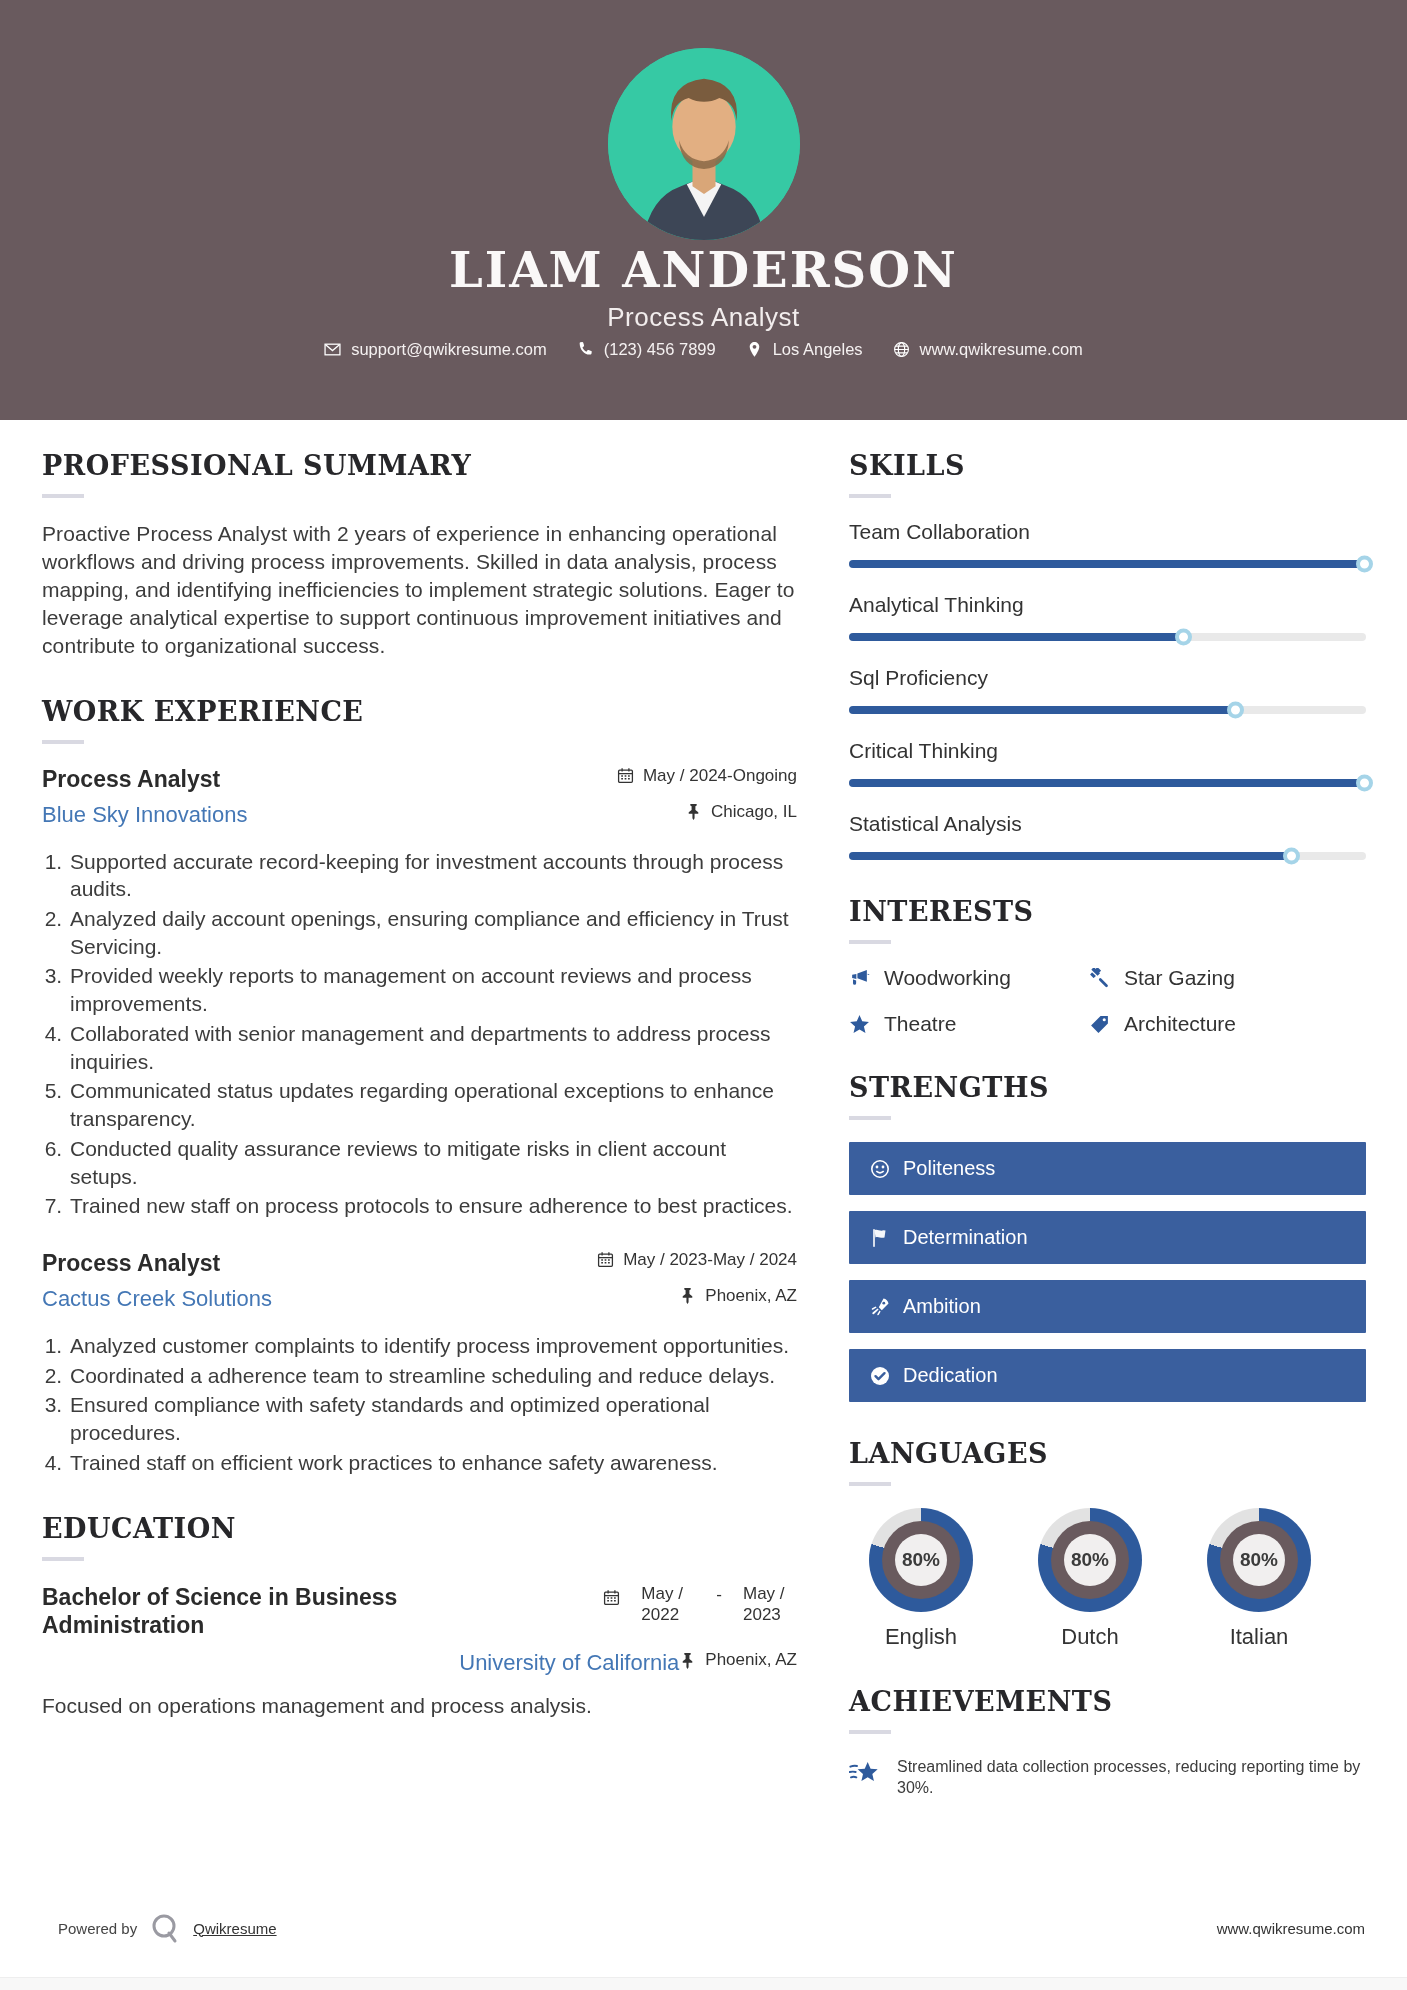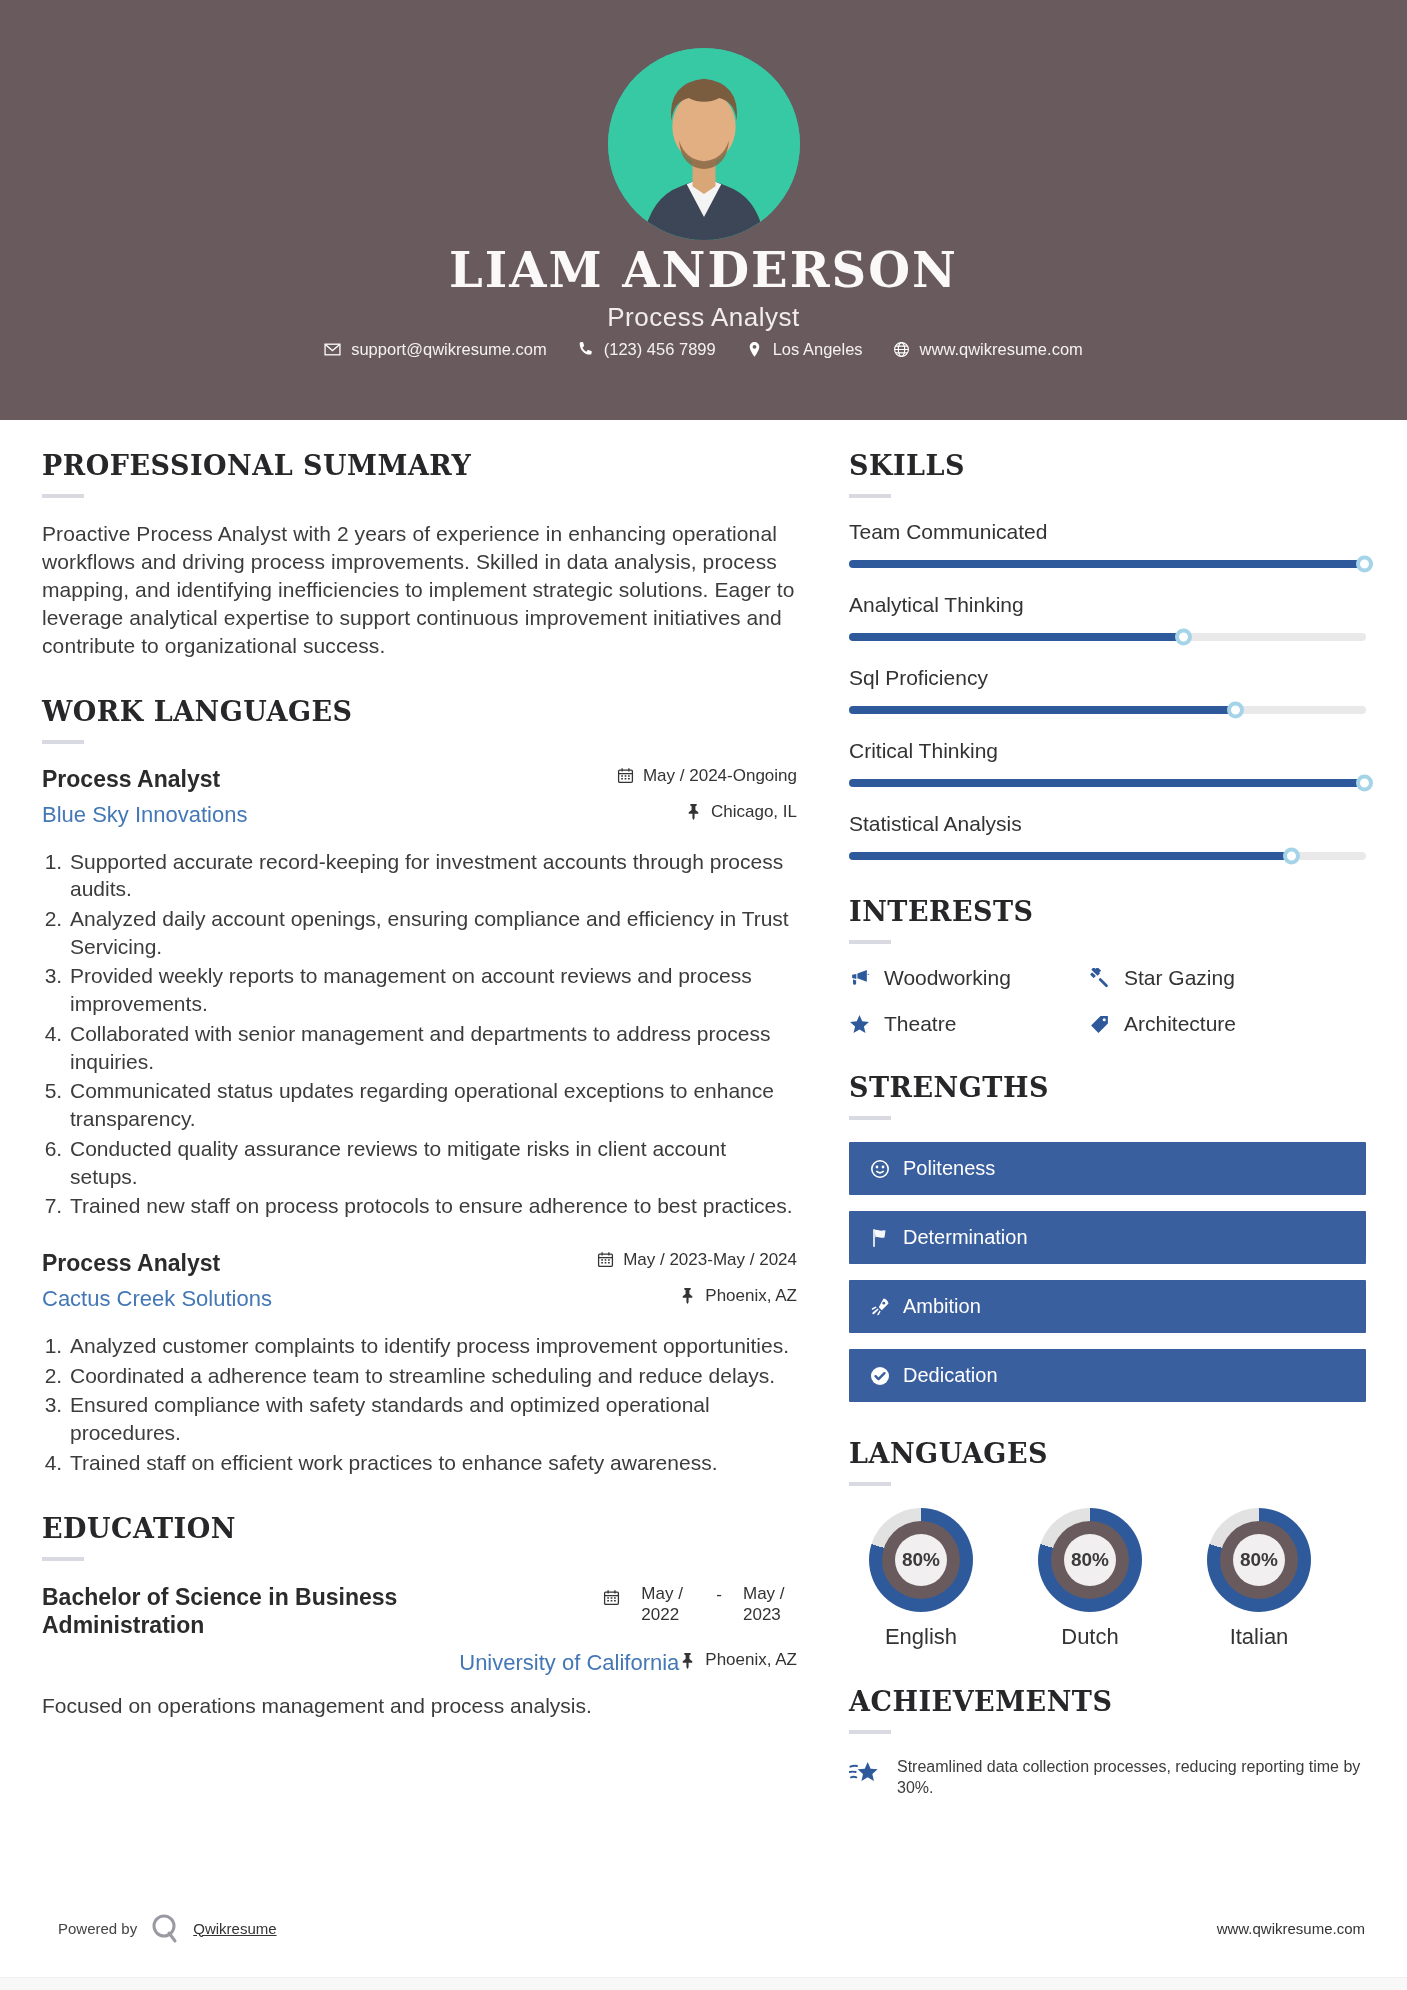--- a/index.html
+++ b/index.html
@@ -206,21 +206,21 @@
 
     <div class="col-left">
 
       <div class="section">
         <h2 class="section-heading">PROFESSIONAL SUMMARY</h2>
         <div class="rule"></div>
         <p class="summary-text">Proactive Process Analyst with 2 years of experience in enhancing operational workflows and driving process improvements. Skilled in data analysis, process mapping, and identifying inefficiencies to implement strategic solutions. Eager to leverage analytical expertise to support continuous improvement initiatives and contribute to organizational success.</p>
       </div>
 
       <div class="section">
-        <h2 class="section-heading">WORK LANGUAGES</h2>
+        <h2 class="section-heading">WORK EXPERIENCE</h2>
         <div class="rule"></div>
 
         <div class="job">
           <div class="job-head">
             <div class="job-title">Process Analyst</div>
             <div class="job-meta">
               <span class="icon">
                 <svg viewBox="0 0 16 16" fill="none" stroke="#333" stroke-width="1.2">
                     <rect x="1.5" y="3" width="13" height="11.5" rx="1"></rect>
                     <path d="M1.5 6.2h13M4.8 1.2v3M11.2 1.2v3"></path>
@@ -319,21 +319,21 @@
       </div>
     </div>
 
     <div class="col-right">
 
       <div class="section">
         <h2 class="section-heading">SKILLS</h2>
         <div class="rule"></div>
 
         <div class="skill">
-          <div class="skill-label">Team Communicated</div>
+          <div class="skill-label">Team Collaboration</div>
           <div class="bar-track">
             <div class="bar-fill" style="width: 99%;">
               <span class="bar-knob"></span>
             </div>
           </div>
         </div>
         <div class="skill">
           <div class="skill-label">Analytical Thinking</div>
           <div class="bar-track">
             <div class="bar-fill" style="width: 64%;">

